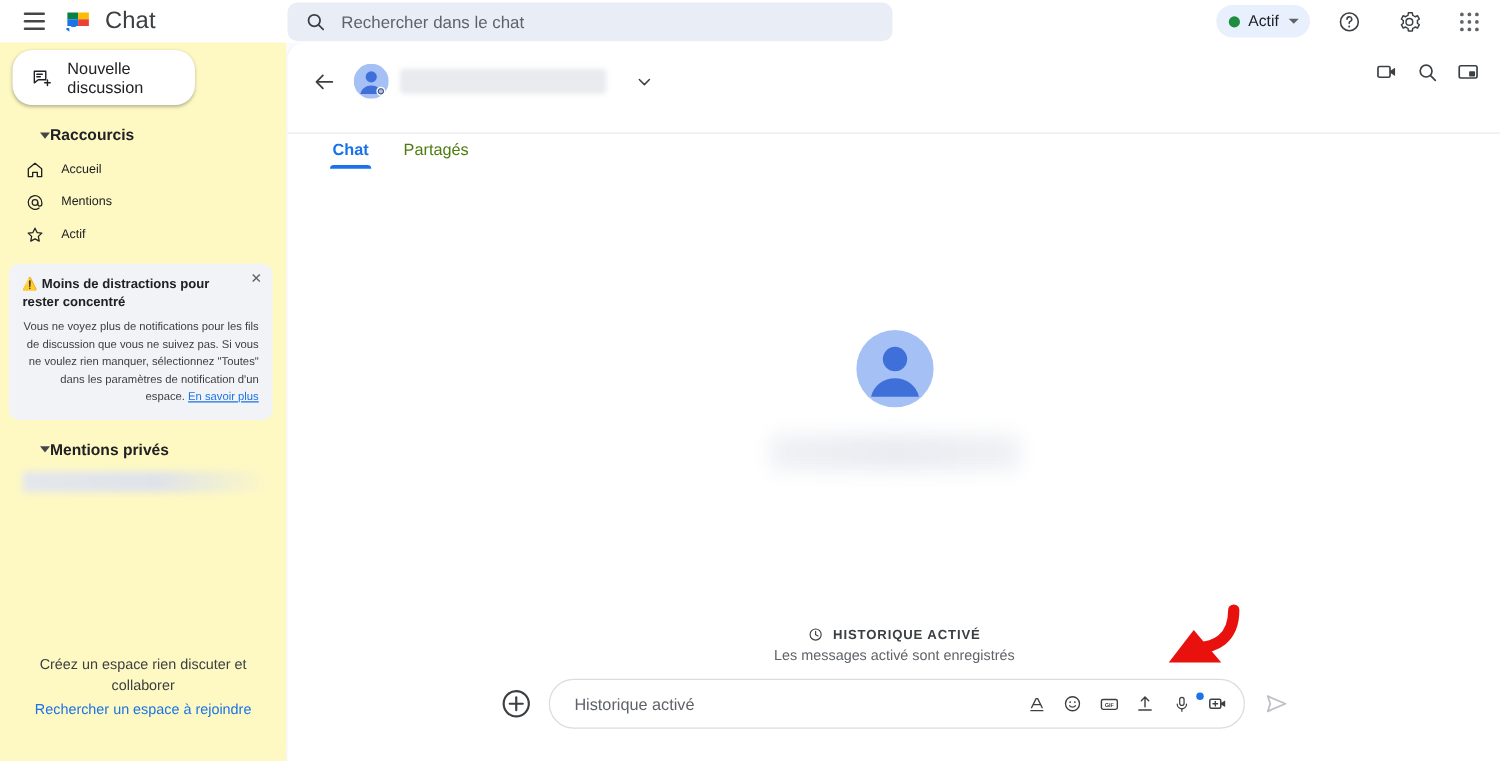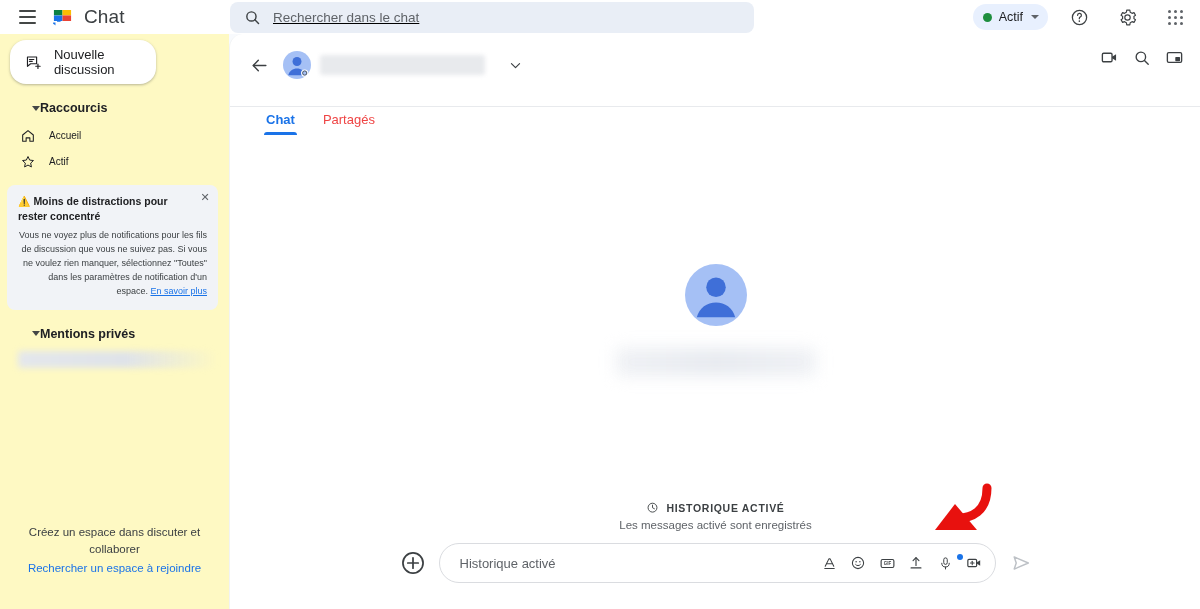--- a/index.html
+++ b/index.html
@@ -22,23 +22,23 @@
     align-items: center; gap: 4px; cursor: pointer; border-radius: 50%;
   }
   .hamburger span { display: block; width: 17px; height: 2px; background: #444746; border-radius: 2px; }
 
   .brand { display: flex; align-items: center; gap: 9px; margin-left: 6px; }
   .chat-logo { width: 25px; height: 25px; display: block; }
   .brand-title { font-size: 19px; color: #3c4043; letter-spacing: .1px; }
 
   .searchwrap {
     position: absolute; left: 230px; top: 2px;
-    width: 524px; height: 31px;
+    width: 484px; height: 31px;
     background: #e9eef6; border-radius: 8px;
-    display: flex; align-items: center; padding: 0 14px; cursor: text; text-decoration: underline;
+    display: flex; align-items: center; padding: 0 14px; cursor: text;
   }
   .searchwrap svg { flex: 0 0 auto; }
   .search-ph { font-size: 13.5px; color: #5f6368; margin-left: 12px; }
 
   .topright {
     position: absolute; right: 8px; top: 0; height: 34px;
     display: flex; align-items: center; gap: 14px;
   }
   .status-pill {
     display: flex; align-items: center; gap: 7px;
@@ -139,21 +139,21 @@
     display: flex; align-items: center; justify-content: center;
   }
   .conv-actions {
     position: absolute; right: 16px; top: 14px;
     display: flex; align-items: center; gap: 14px;
   }
   .tabs {
     position: absolute; left: 36px; top: 78px;
     display: flex; gap: 28px;
   }
-  .tab { font-size: 13px; color: #ef4444; padding-bottom: 8px; cursor: pointer; position: relative; }
+  .tab { font-size: 13px; color: #4d7c0f; padding-bottom: 8px; cursor: pointer; position: relative; }
   .tab.active { color: #1a73e8; font-weight: bold; }
   .tab.active::after {
     content: ""; position: absolute; left: -2px; right: -2px; bottom: 0;
     height: 3px; background: #1a73e8; border-radius: 3px 3px 0 0;
   }
   .divider { position: absolute; left: 0; top: 72px; width: 971px; height: 1px; background: #e8eaed; }
 
   
   .center-state {
     position: absolute; left: 0; top: 230px; width: 971px;
@@ -288,20 +288,27 @@
       <span class="section-title">Raccourcis</span>
     </div>
 
     <div class="nav-item">
       <svg width="16" height="16" viewBox="0 0 24 24">
         <path d="M4 10.5L12 4l8 6.5V20h-5.2v-5.2H9.2V20H4z" fill="none" stroke="#202124" stroke-width="1.6" stroke-linejoin="round"></path>
       </svg>
       <span class="nav-label">Accueil</span>
     </div>
 
+    <div class="nav-item">
+      <svg width="16" height="16" viewBox="0 0 24 24">
+        <circle cx="12" cy="12" r="3.4" fill="none" stroke="#202124" stroke-width="1.5"></circle>
+        <path d="M15.4 12v1.9a2.4 2.4 0 0 0 4.8 0V12a8.2 8.2 0 1 0-3.3 6.6" fill="none" stroke="#202124" stroke-width="1.5" stroke-linecap="round"></path>
+      </svg>
+      <span class="nav-label">Mentions</span>
+    </div>
 
     <div class="nav-item">
       <svg width="16" height="16" viewBox="0 0 24 24">
         <path d="M12 3.8l2.5 5.3 5.7.7-4.2 3.9 1.1 5.7L12 16.6l-5.1 2.8 1.1-5.7L3.8 9.8l5.7-.7z" fill="none" stroke="#202124" stroke-width="1.5" stroke-linejoin="round"></path>
       </svg>
       <span class="nav-label">Actif</span>
     </div>
 
     <div class="notice-card">
       <div class="notice-close">✕</div>
@@ -316,21 +323,21 @@
     </div>
 
     <div class="section-head">
       <span class="caret"></span>
       <span class="section-title">Mentions privés</span>
     </div>
     <div class="redacted-row"></div>
 
 
     <div class="spaces-empty">
-      <div class="spaces-empty-text">Créez un espace dans discuter et collaborer</div>
+      <div class="spaces-empty-text">Créez un espace rien discuter et collaborer</div>
       <span class="spaces-empty-link">Rechercher un espace à rejoindre</span>
     </div>
   </div>
 
   <div class="main">
 
     <div class="conv-header">
       <div class="back-btn">
         <svg width="19" height="19" viewBox="0 0 24 24">
           <line x1="20" y1="12" x2="4.5" y2="12" stroke="#3c4043" stroke-width="1.8" stroke-linecap="round"></line>

